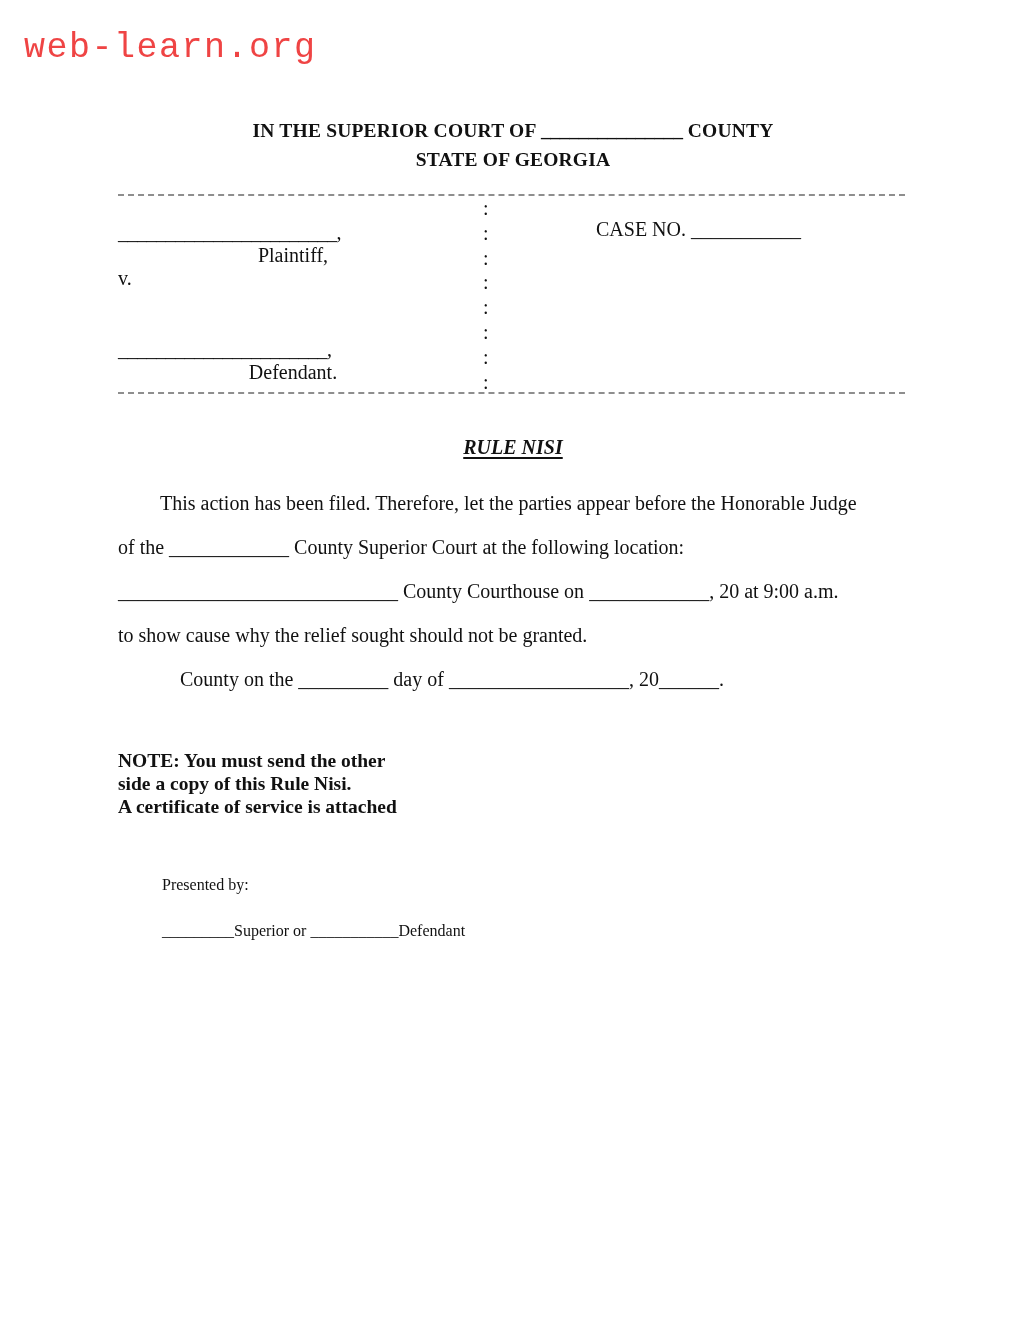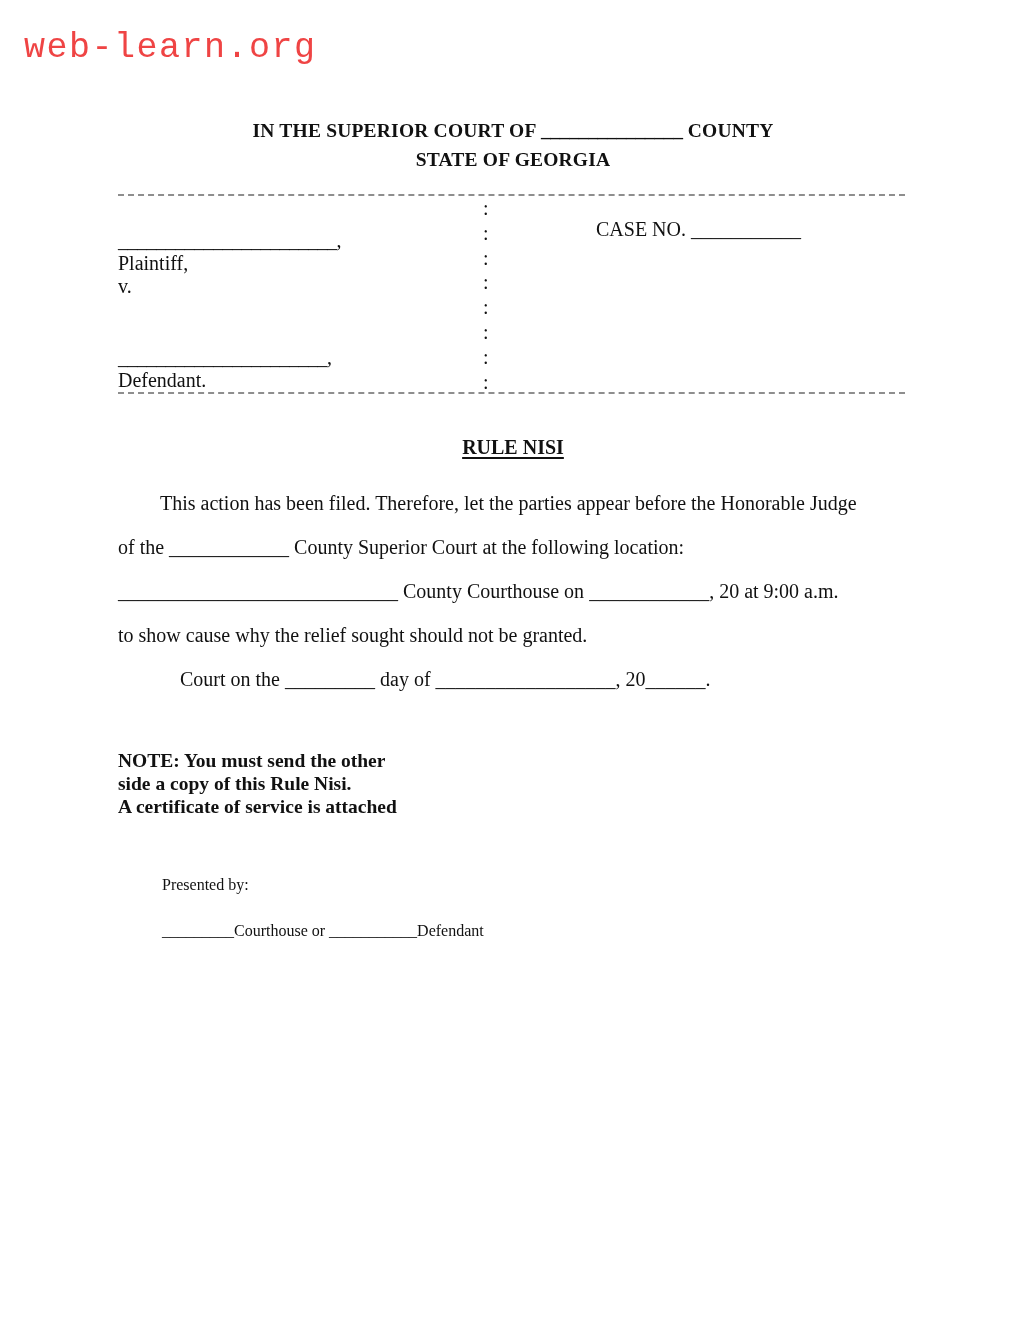--- a/index.html
+++ b/index.html
@@ -71,29 +71,29 @@
   
   .caption {
     position: relative;
     height: 196px;
     font-size: 20px;
     line-height: 23px;
   }
   .cap-left {
     position: absolute;
     left: 0;
-    top: 12px;
+    top: 4px;
     width: 350px;
   }
   .cap-left .ul-line {
     letter-spacing: -0.5px;
     white-space: nowrap;
   }
   .cap-left .party-plaintiff { margin-top: 21px; }
-  .cap-left .role { display: block; }
+  .cap-left .role { display: block; text-align: center; }
   .cap-left .vee { display: block; }
   .cap-left .party-defendant { margin-top: 48px; }
 
   .cap-colons {
     position: absolute;
     left: 365px;
     top: 0;
     font-size: 20px;
     line-height: 24.8px;
   }
@@ -110,20 +110,21 @@
   
   .rule-nisi {
     text-align: center;
     margin-top: 42px;
     font-size: 20px;
     font-weight: bold;
   }
   .rule-nisi span {
     text-decoration: underline;
     text-underline-offset: 3px;
+    font-style: italic;
   }
 
   
   .body-text {
     font-size: 20px;
     line-height: 44px;
     margin-top: 22px;
   }
   .body-text p {
     margin: 0;
@@ -222,29 +223,29 @@
   <div class="body-text">
 
     <p><span class="indent"></span><span>This action has been filed.  Therefore, let the parties appear before the Honorable Judge</span></p>
 
     <p><span>of the </span><span>____________</span><span> County Superior Court at the following location:</span></p>
 
     <p><span>____________________________</span><span> County Courthouse on </span><span>____________</span><span>, 20 at 9:00 a.m.</span></p>
 
     <p>to show cause why the relief sought should not be granted.</p>
 
-    <p class="issued-line"><span class="indent-wide"></span><span>Court on  the </span><span>_________</span><span> day of </span><span>__________________</span><span>, 20</span><span>______</span><span>.</span></p>
+    <p class="issued-line"><span class="indent-wide"></span><span>County on  the </span><span>_________</span><span> day of </span><span>__________________</span><span>, 20</span><span>______</span><span>.</span></p>
 
   </div>
 
 
   <div class="note-block">
     <div>NOTE:  You must send the other</div>
     <div>side a copy of this Rule Nisi.</div>
     <div>A certificate of service is attached</div>
   </div>
 
   <div class="presented">
     <div>Presented by:</div>
-    <div><span>_________</span><span>Courthouse or </span><span>___________</span><span>Defendant</span></div>
+    <div><span>_________</span><span>Superior or </span><span>___________</span><span>Defendant</span></div>
   </div>
 
 </div>
 
 </body></html>

